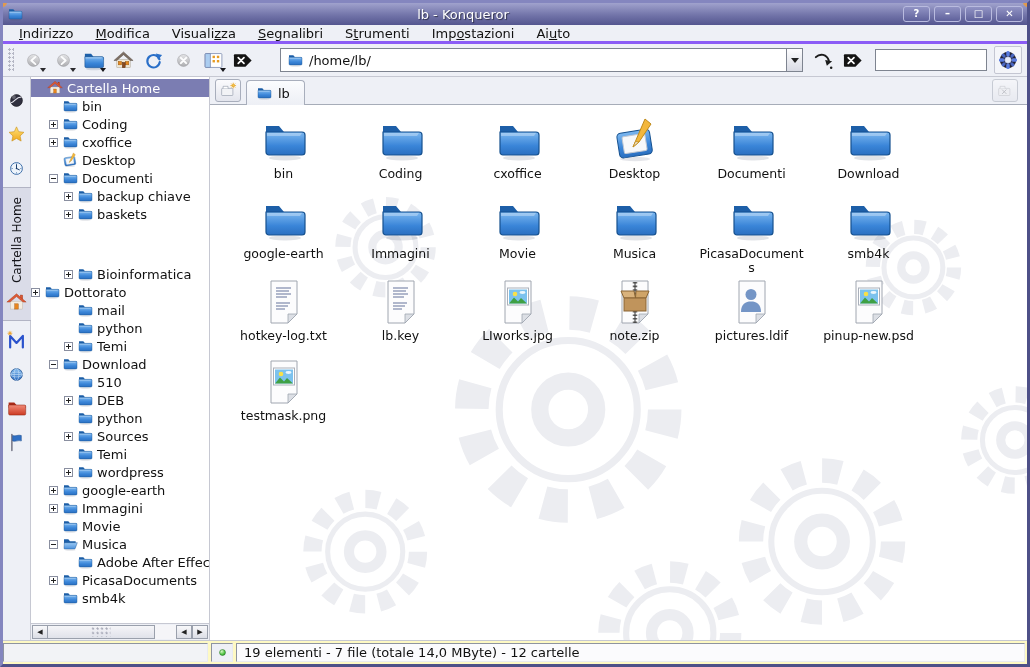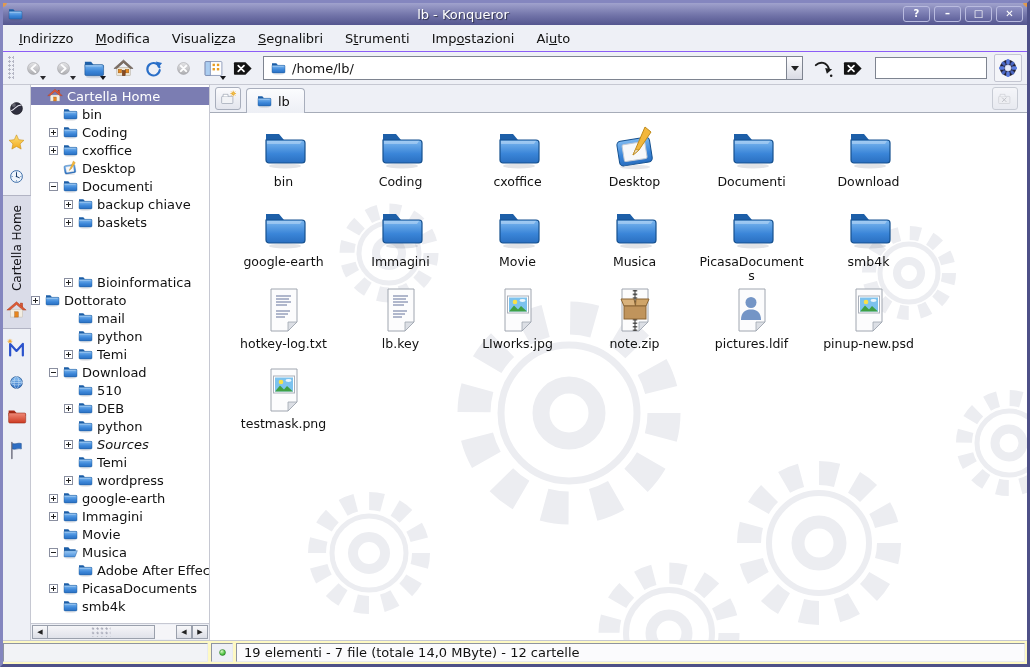--- a/index.html
+++ b/index.html
@@ -14,36 +14,36 @@
   .titlebar::before,.titlebar::after{content:"";position:absolute;top:-1px;width:5px;height:5px;background:#e09a4e;}
   .titlebar::before{left:-1px;border-radius:0 0 5px 0;}
   .titlebar::after{right:-1px;border-radius:0 0 0 5px;}
   .win-icon{width:16px;height:16px;flex:none;}
   .title{flex:1;text-align:center;color:#fff;font-weight:normal;font-size:13px;text-shadow:1px 1px 1px rgba(0,0,0,.55);}
   .tbtns{display:flex;gap:4px;}
   .tb-btn{width:27px;height:16px;border-radius:3px;border:1px solid #b9bbdf;
     background:linear-gradient(#9193c4,#5f619b);color:#fff;font-size:10px;font-weight:bold;
     display:flex;align-items:center;justify-content:center;padding:0;line-height:1;}
   
-  .menubar{height:27px;flex:none;display:flex;align-items:center;padding:0 5px;
-    background:#eef0f6;border-bottom:1px solid #8b5cf6;font-size:13px;}
+  .menubar{height:19px;flex:none;display:flex;align-items:center;padding:0 5px;
+    background:#eef0f6;border-bottom:3px solid #8b5cf6;font-size:13px;}
   .menu-item{padding:3px 11px;cursor:default;}
   
   .toolbar{height:33px;flex:none;display:flex;align-items:center;padding:0 5px;
     background:#eef0f6;border-bottom:1px solid #c6c8d2;}
   .handle{width:6px;height:24px;margin-right:4px;flex:none;
     background-image:radial-gradient(circle at 1.5px 1.5px,#b4b6c4 1px,transparent 1.3px);background-size:4px 4px;}
   .tool-btn{position:relative;width:30px;height:28px;border:none;background:transparent;
     display:flex;align-items:center;justify-content:center;padding:0;flex:none;}
   .tool-btn .ic{width:23px;height:23px;}
   .tool-btn .dd{position:absolute;right:2px;bottom:2px;width:0;height:0;
     border-left:3.5px solid transparent;border-right:3.5px solid transparent;border-top:4.5px solid #15151a;}
   .combo{flex:1;display:flex;align-items:stretch;height:24px;margin:0 5px;}
   .combo-field{flex:1;background:#fff;border:1px solid #7e8490;border-right:none;
-    display:flex;align-items:center;gap:6px;padding:0 6px;font-size:13px;}
+    display:flex;align-items:center;gap:6px;padding:0 6px;font-size:13px;margin-left:17px;}
   .combo-field .ic{width:16px;height:16px;flex:none;}
   .combo-arrow{width:17px;border:1px solid #7e8490;background:linear-gradient(#fdfdfe,#d9dbe4);
     display:flex;align-items:center;justify-content:center;padding:0;}
   .combo-arrow i{width:0;height:0;border-left:4px solid transparent;border-right:4px solid transparent;border-top:5px solid #222;}
   .search{width:112px;height:22px;border:1px solid #7e8490;background:#fff;margin:0 7px;
     font:13px "DejaVu Sans","Liberation Sans",sans-serif;padding:0 4px;}
   .throbber-btn{width:28px;height:28px;border:1px solid #c4c6d2;border-radius:2px;
     background:#f4f5f9;display:flex;align-items:center;justify-content:center;padding:0;flex:none;}
   .throbber-btn .ic{width:24px;height:24px;}
   
@@ -565,21 +565,21 @@
             </svg>
             <span class="tlabel">DEB</span>
           </div>
           <div class="tree-row" style="padding-left: 33px;">
             <span class="exp-sp"></span>
             <svg class="ic">
               <use href="#sym-folder"></use>
             </svg>
             <span class="tlabel">python</span>
           </div>
-          <div class="tree-row" style="padding-left: 33px; font-style: italic;">
+          <div class="tree-row" style="padding-left: 33px;">
             <span class="exp plus"></span>
             <svg class="ic">
               <use href="#sym-folder"></use>
             </svg>
             <span class="tlabel">Sources</span>
           </div>
           <div class="tree-row" style="padding-left: 33px;">
             <span class="exp-sp"></span>
             <svg class="ic">
               <use href="#sym-folder"></use>

